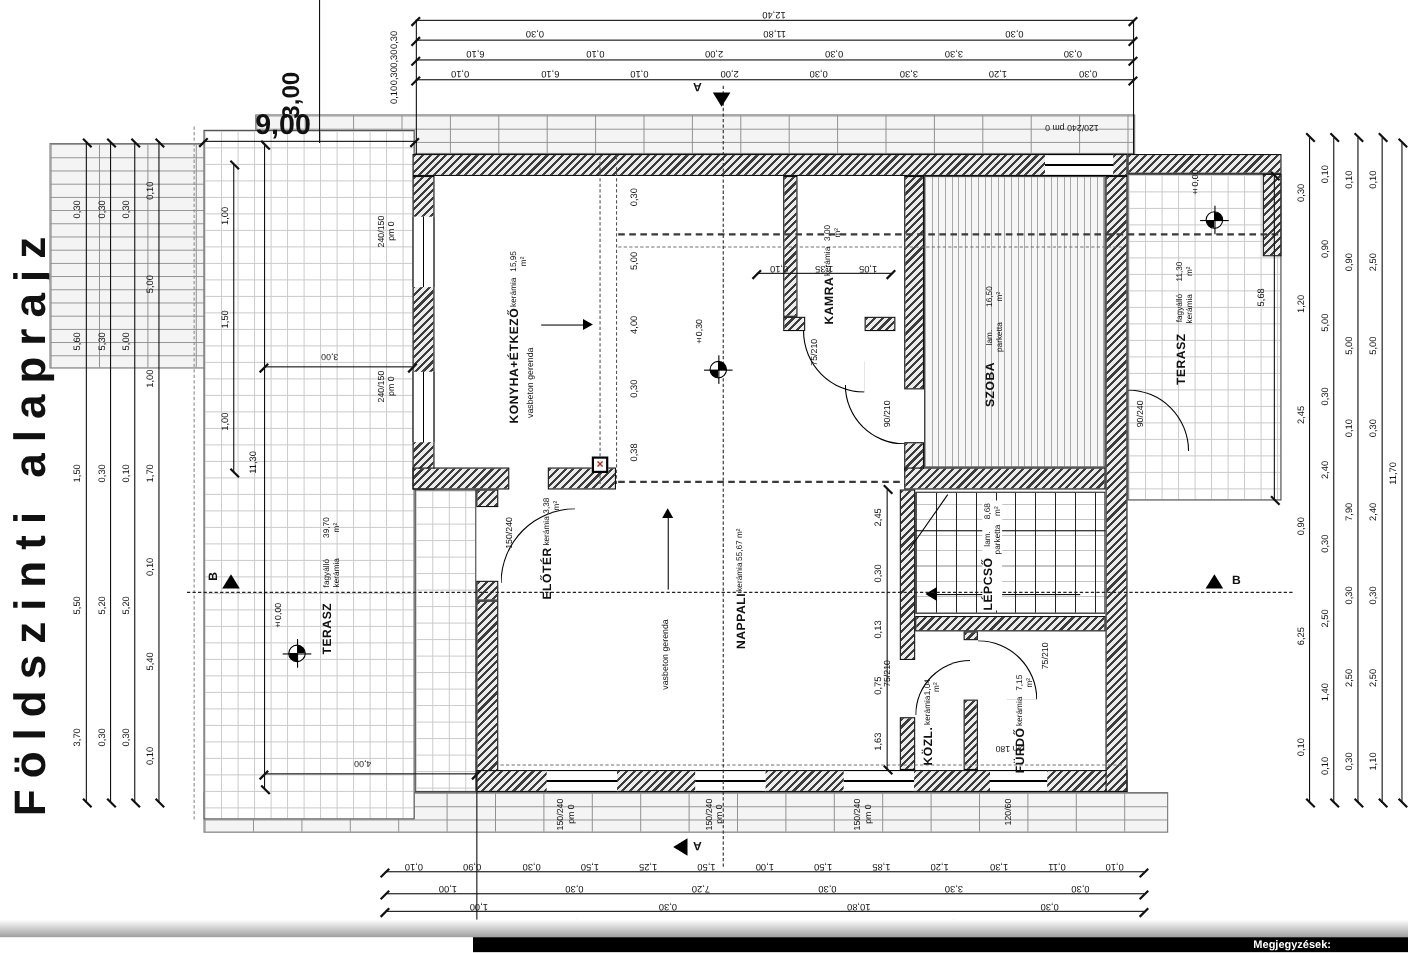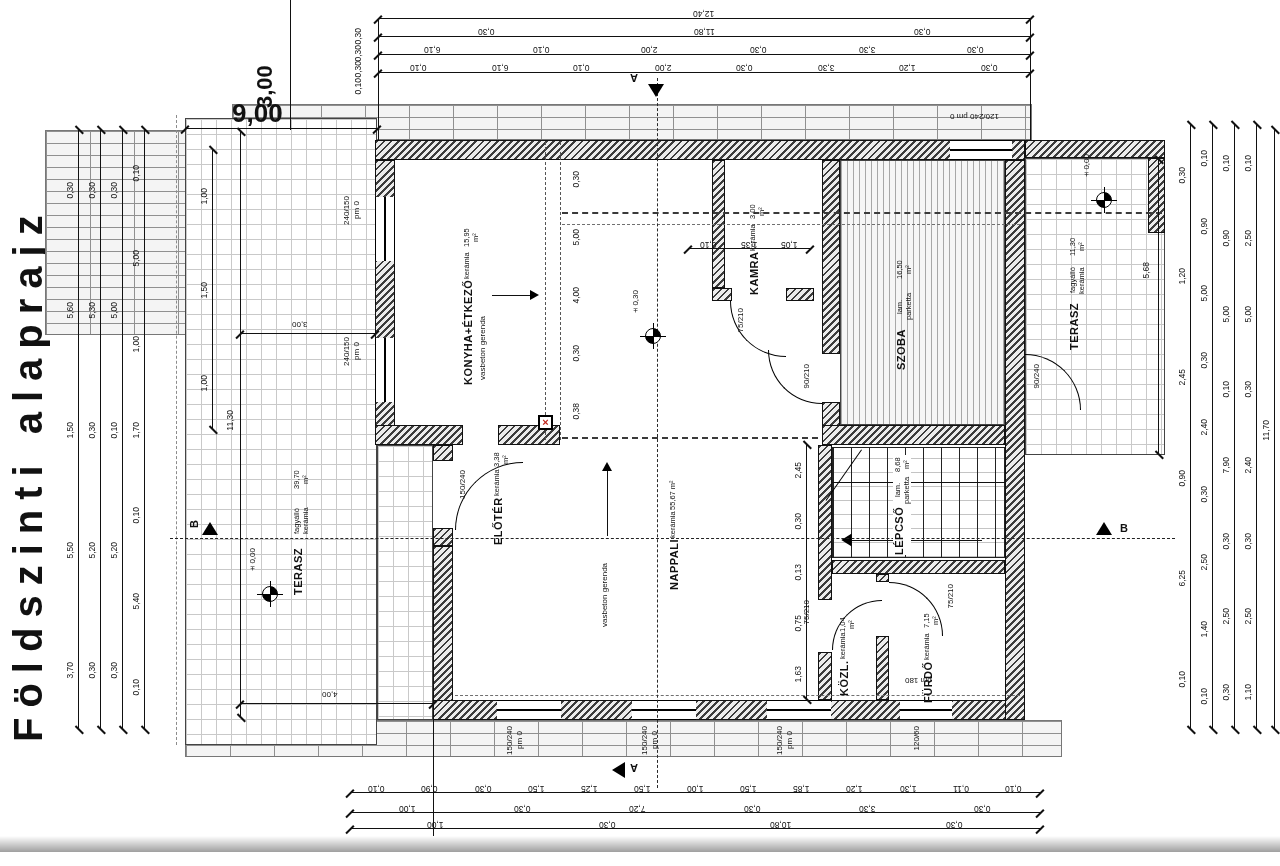--- a/index.html
+++ b/index.html
@@ -462,14 +462,17 @@
       <span class="dim-num">1,63</span>
     </div>
   <div class="abs dim-h" style="left:688px;top:248px;width:122px"></div>
   <div class="abs chain-h flipnums" style="left:688px;top:236px;width:122px;height:12px">
       <span class="dim-num">0,10</span>
       <span class="dim-num">1,35</span>
       <span class="dim-num">1,05</span>
     </div>
 
   <div class="abs footer-grad" style="left:0;top:836px;width:1280px;height:16px"></div>
+  <div class="abs footer-bar" style="left:430px;top:852px;width:850px;height:14px">
+    <span>Megjegyzések:</span>
+  </div>
 
 </div>
 
 </body></html>

